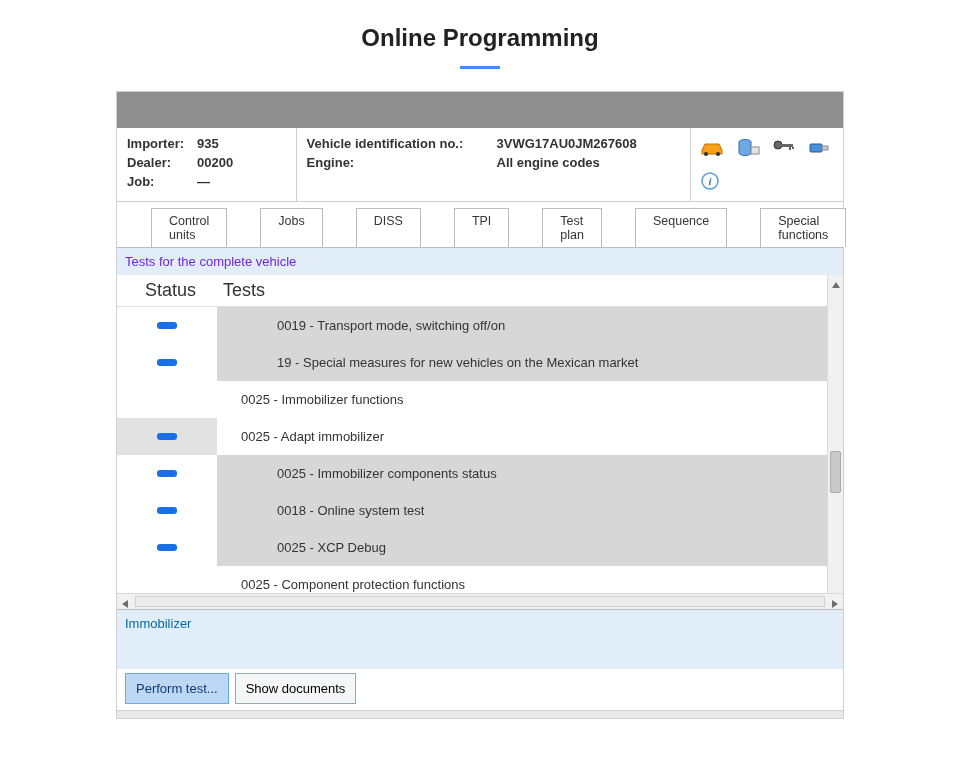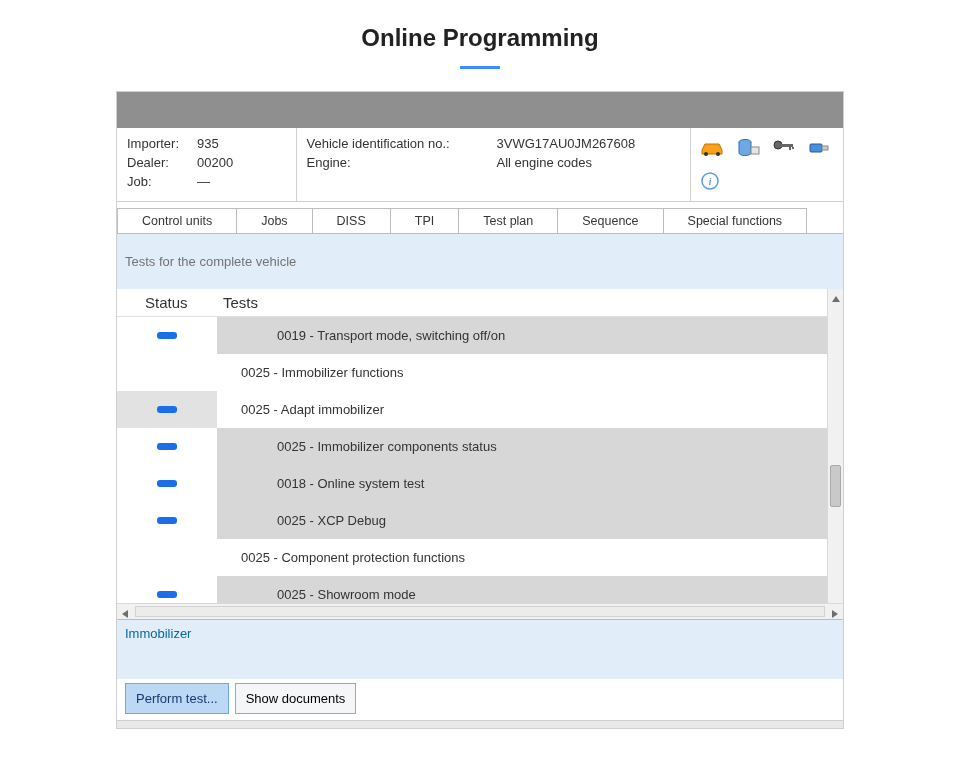--- a/index.html
+++ b/index.html
@@ -31,20 +31,21 @@
   font-size: 13px;
   color: #333;
 }
 .titlebar {
   height: 36px;
   background: #8f8f8f;
 }
 .info-row {
   display: flex;
   border-bottom: 1px solid #d0d0d0;
+  font-weight: bold;
 }
 .info-col {
   border-right: 1px solid #d0d0d0;
   padding: 8px 10px;
 }
 .info-col:last-child { border-right: none; }
 .info-col.c1 { width: 180px; }
 .info-col.c2 { width: 396px; }
 .info-col.c3 { width: 152px; display: flex; flex-wrap: wrap; gap: 6px 10px; align-items: center; padding: 6px 8px; }
 .kv { display: flex; margin-bottom: 4px; }
@@ -53,46 +54,47 @@
 .kv2 .k2 { width: 190px; }
 .icon { width: 26px; height: 22px; display: inline-block; }
 .tabs {
   display: flex;
   padding-top: 6px;
   background: #fff;
 }
 .tab {
   border: 1px solid #bcbcbc;
   border-bottom: none;
-  padding: 5px 24px;
+  padding: 5px 17px;
   font-size: 12.5px;
   background: #fff;
   margin-right: -1px;
   position: relative;
   cursor: pointer;
+  margin-left: 34px;
 }
 .tab.inactive { opacity: 0.98; }
 .tab.active { z-index: 2; background: #fff; }
 .subheader {
   background: #e1eef9;
-  color: #737373;
-  padding: 20px 8px;
+  color: #6d28d9;
+  padding: 6px 8px;
   border-top: 1px solid #bcbcbc;
 }
 .table-area {
   position: relative;
 }
 .table-header {
   display: flex;
   background: #fff;
   border-bottom: 1px solid #dfdfdf;
 }
 .th {
   padding: 5px 6px;
-  font-size: 15px;
+  font-size: 18px;
 }
 .th.status { width: 100px; padding-left: 28px; }
 .th.tests { flex: 1; }
 .rows {
   position: relative;
   height: 286px;
   overflow: hidden;
 }
 .row {
   display: flex;
@@ -277,20 +279,28 @@
     <div class="rows" id="rows">
         <div class="row">
           <div class="cell-status">
             <div class="blue-pill"></div>
           </div>
           <div class="cell-test">
             <div class="txt">0019 - Transport mode, switching off/on</div>
           </div>
         </div>
         <div class="row">
+          <div class="cell-status">
+            <div class="blue-pill"></div>
+          </div>
+          <div class="cell-test">
+            <div class="txt">19 - Special measures for new vehicles on the Mexican market</div>
+          </div>
+        </div>
+        <div class="row">
           <div class="cell-status"></div>
           <div class="cell-test hdr">
             <div class="txt" style="padding-left: 4px;">0025 - Immobilizer functions</div>
           </div>
         </div>
         <div class="row sel">
           <div class="cell-status sel">
             <div class="blue-pill"></div>
           </div>
           <div class="cell-test hdr" style="background: rgb(255, 255, 255);">

